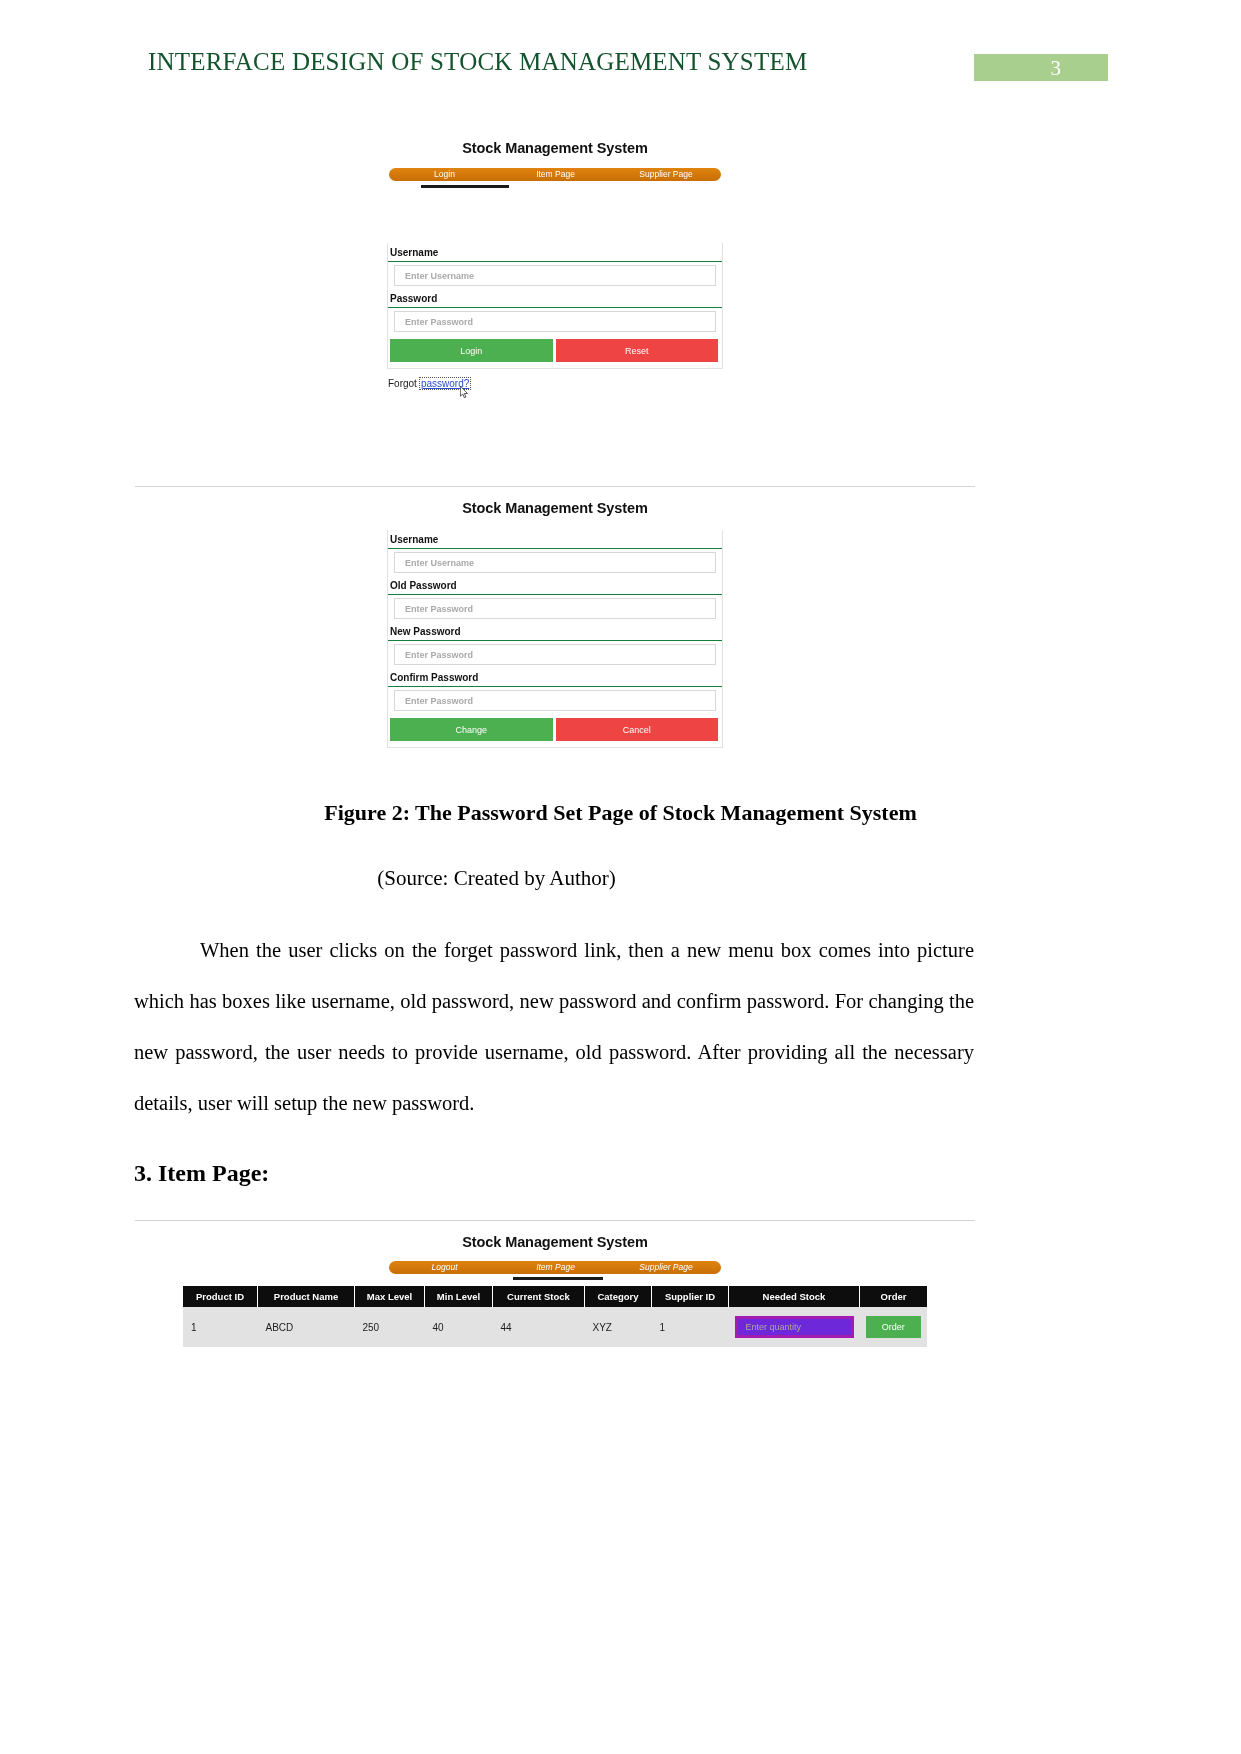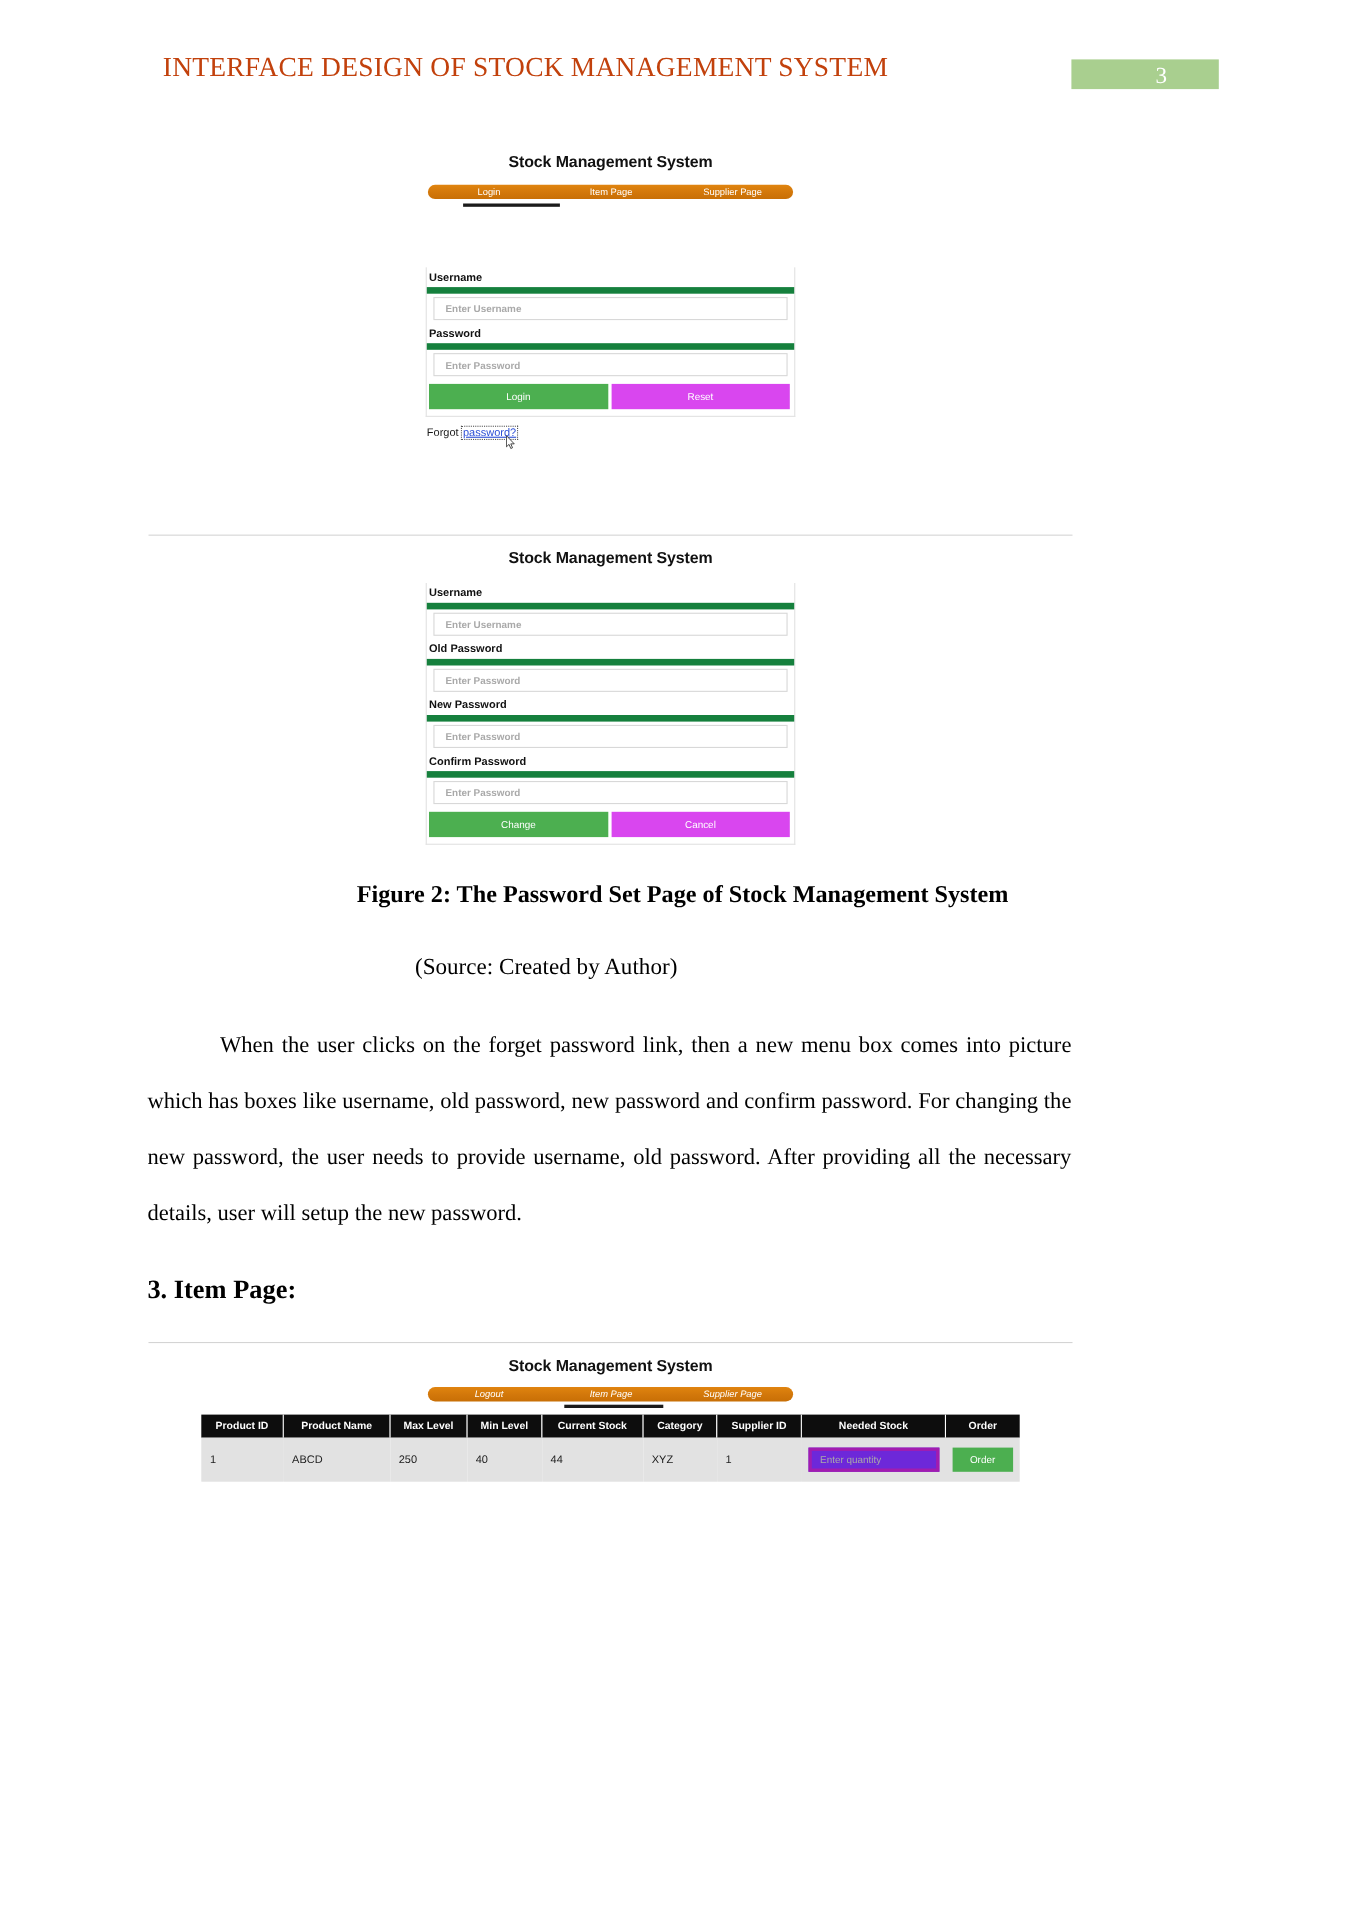--- a/index.html
+++ b/index.html
@@ -24,21 +24,21 @@
     width: 1241px;
     height: 40px;
   }
   .doc-header-title {
     position: absolute;
     left: 148px;
     top: 0px;
     font-family: "Liberation Serif", serif;
     font-size: 25px;
     letter-spacing: 0.2px;
-    color: #c2410c;
+    color: #14532d;
     white-space: nowrap;
   }
   .page-badge {
     position: absolute;
     left: 974px;
     top: 54px;
     width: 134px;
     height: 27px;
     background: #a9cf8f;
   }
@@ -94,21 +94,21 @@
     background: #ffffff;
     border: 1px solid #e2e2e2;
     border-top: none;
   }
   .field-label {
     font-family: "Liberation Sans", sans-serif;
     font-weight: bold;
     font-size: 10px;
     color: #111;
     padding: 4px 0 3px 2px;
-    border-bottom: 6px solid #15803d;
+    border-bottom: 1px solid #15803d;
   }
   .field-input {
     height: 21px;
     border: 1px solid #d8d8d8;
     background: #fff;
     margin: 3px 0 3px 6px;
     display: flex;
     align-items: center;
     box-sizing: border-box;
     font-weight: bold;
@@ -128,21 +128,21 @@
     flex: 1;
     height: 23px;
     display: flex;
     align-items: center;
     justify-content: center;
     font-family: "Liberation Sans", sans-serif;
     font-size: 9px;
     color: #ffffff;
   }
   .btn-green { background: #4caf50; }
-  .btn-red   { background: #d946ef; }
+  .btn-red   { background: #ef4444; }
 
   .forgot-row {
     margin-top: 8px;
     font-family: "Liberation Sans", sans-serif;
     font-size: 10px;
     color: #1a1a1a;
     display: flex;
     align-items: center;
     white-space: nowrap;
   }

